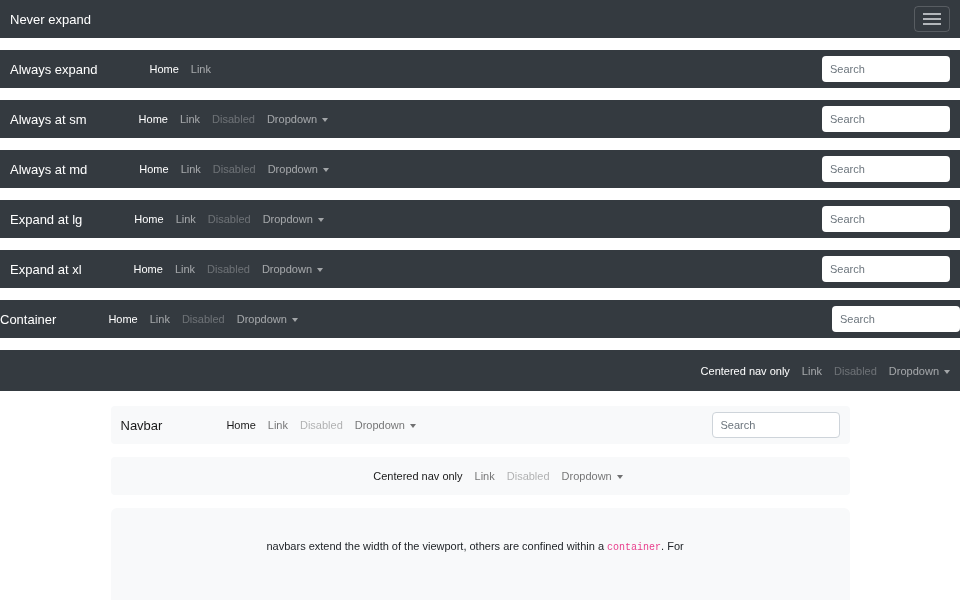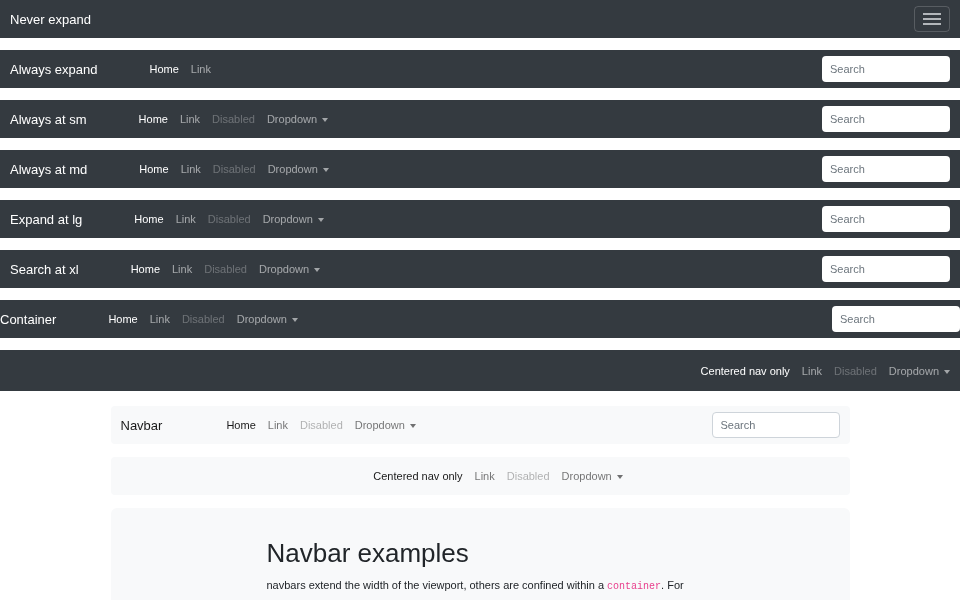--- a/index.html
+++ b/index.html
@@ -124,21 +124,21 @@
       <a class="brand">Expand at lg</a>
       <div class="nav">
         <a class="nav-link active">Home</a>
         <a class="nav-link link">Link</a>
         <a class="nav-link disabled">Disabled</a>
         <a class="nav-link link">Dropdown<span class="caret"></span></a>
       </div>
       <input class="search" type="text" placeholder="Search" style="">
     </div>
     <div class="navbar dark full">
-      <a class="brand">Search at xl</a>
+      <a class="brand">Expand at xl</a>
       <div class="nav">
         <a class="nav-link active">Home</a>
         <a class="nav-link link">Link</a>
         <a class="nav-link disabled">Disabled</a>
         <a class="nav-link link">Dropdown<span class="caret"></span></a>
       </div>
       <input class="search" type="text" placeholder="Search" style="">
     </div>
     <div class="navbar dark containerband">
       <div class="container-inner">
@@ -175,18 +175,17 @@
         <a class="nav-link active">Centered nav only</a>
         <a class="nav-link link">Link</a>
         <a class="nav-link disabled">Disabled</a>
         <a class="nav-link link">Dropdown<span class="caret"></span></a>
       </div>
     </div>
   </div>
 
 <div class="jumbotron">
   <div class="jumbo-inner">
-    <h1 class="jumbo-title">Navbar examples</h1>
     <p class="jumbo-para">
       <span class="pline"><span>navbars extend the width of the viewport, others are confined within a </span><code class="inline-code">container</code><span>. For</span></span>
     </p>
   </div>
 </div>
 
 </body></html>

